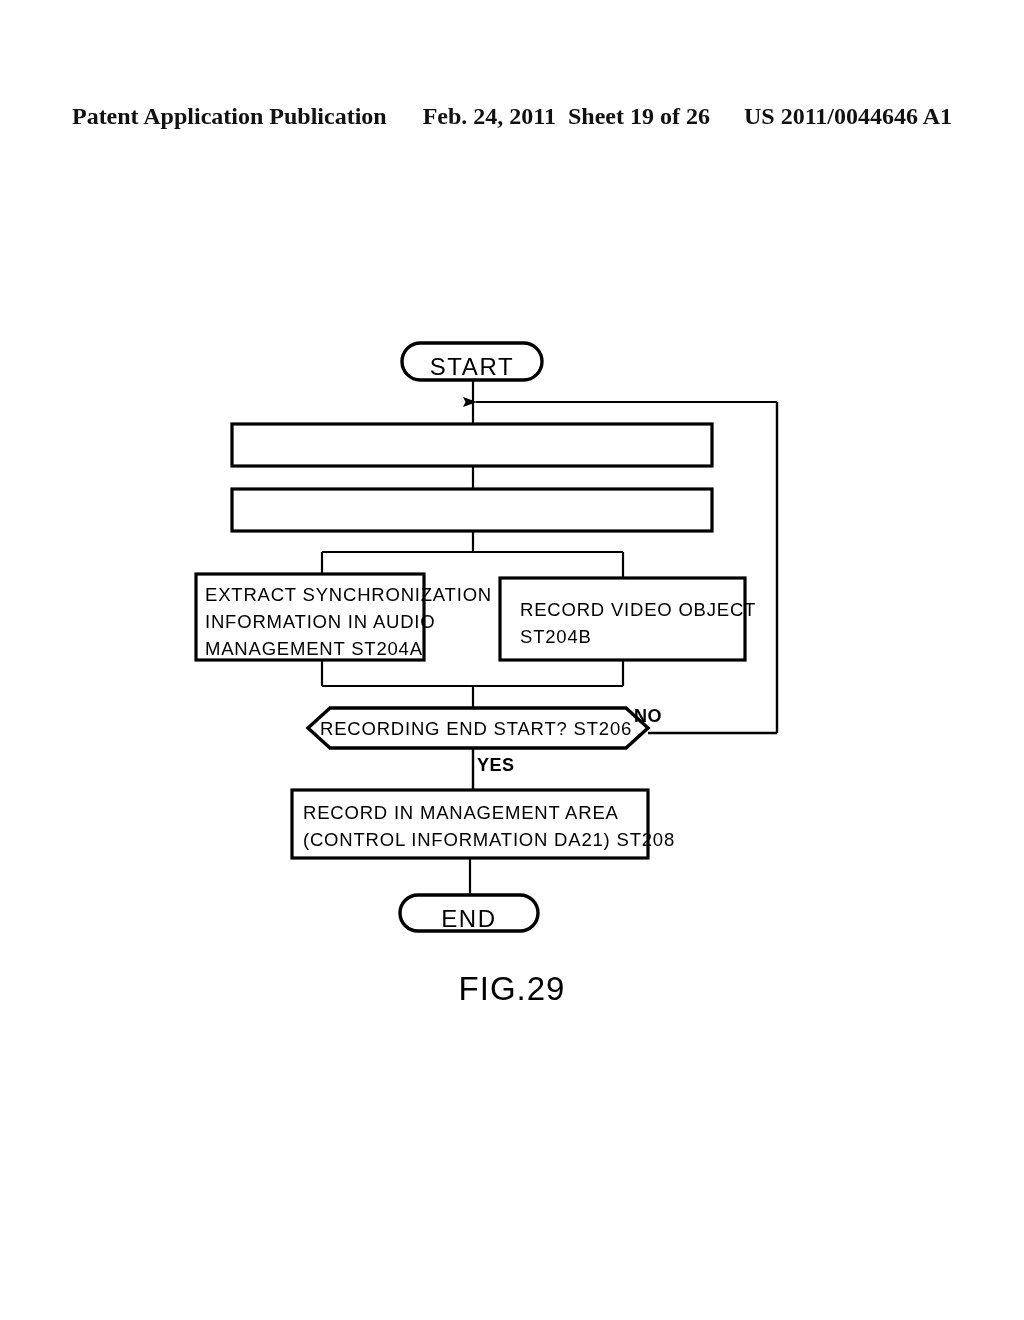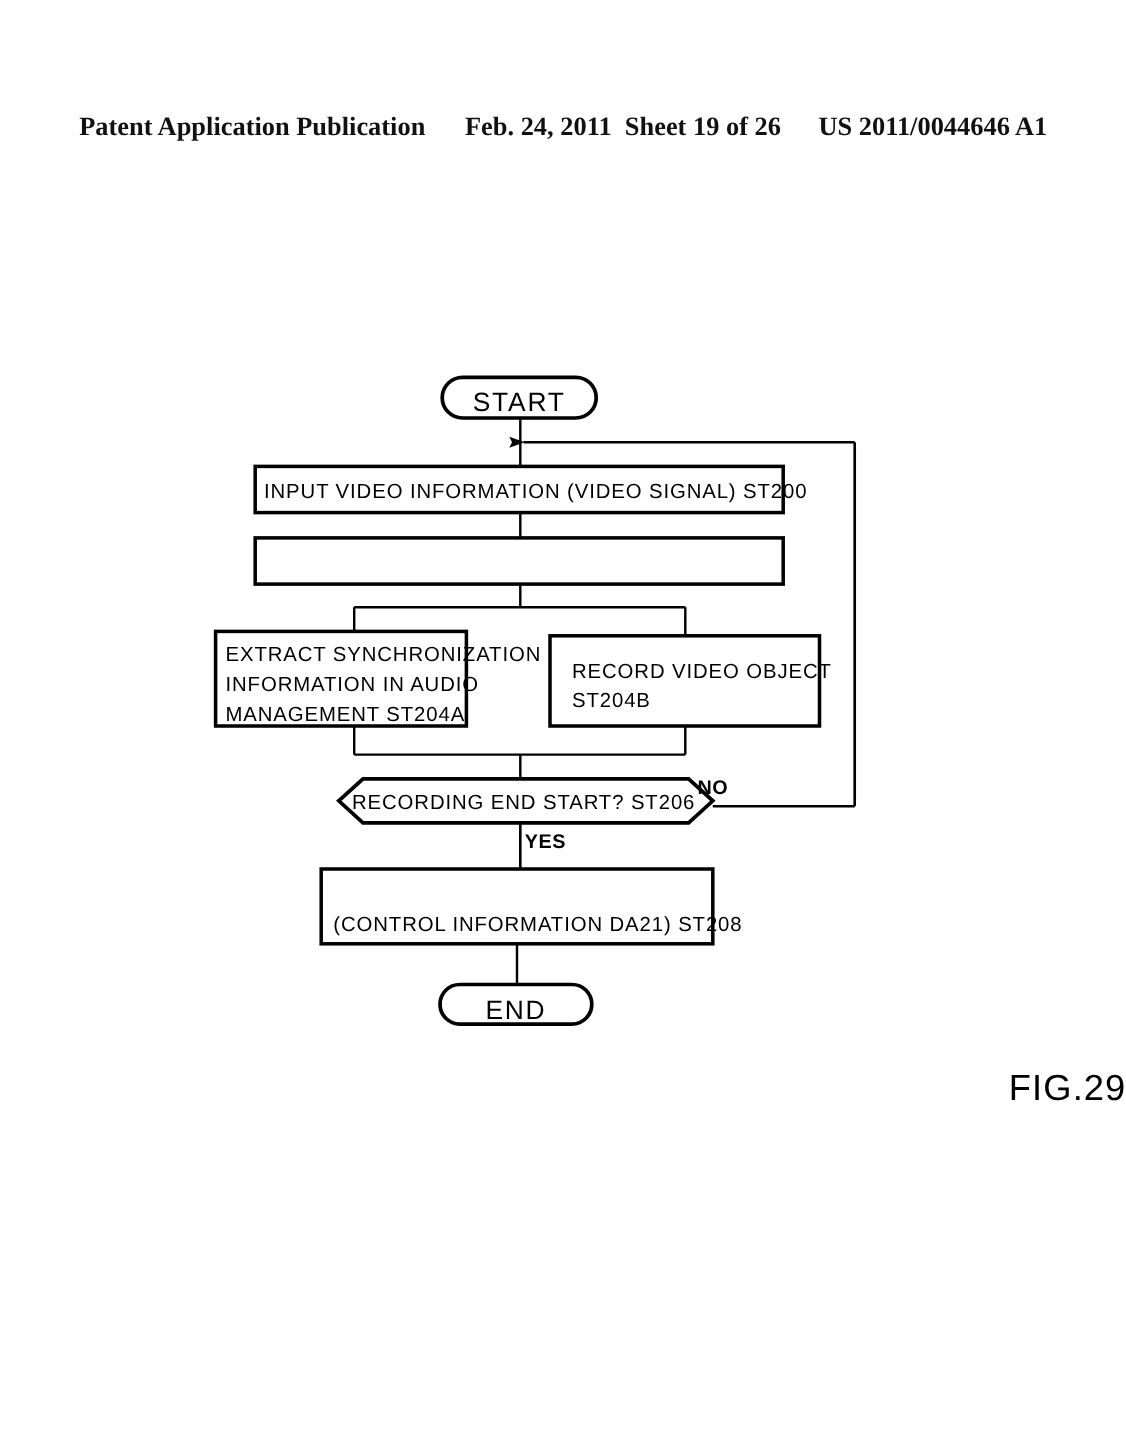--- a/index.html
+++ b/index.html
@@ -145,36 +145,36 @@
         <rect x="292" y="790" width="356" height="68" fill="#fff" stroke="#000" stroke-width="3.2"></rect>
 
         <line x1="470" y1="858" x2="470" y2="895" stroke-width="2.2"></line>
 
         <rect x="400" y="895" width="138" height="36" rx="18" ry="18" fill="#fff" stroke="#000" stroke-width="3.4"></rect>
       </g>
     </svg>
 
     <div class="nodetext term-label" style="left:402px; top:352px; width:140px;">START</div>
 
-    <div class="nodetext box-label center" style="left:240px; top:435px; width:464px;">INPUT VIDEO INFORMATION (VIDEO SIGNAL) ST200</div>
 
 
     <div class="nodetext box-label" style="left:205px; top:583px; width:222px;">EXTRACT SYNCHRONIZATION</div>
     <div class="nodetext box-label" style="left:205px; top:610px; width:222px;">INFORMATION IN AUDIO</div>
     <div class="nodetext box-label" style="left:205px; top:637px; width:222px;">MANAGEMENT ST204A</div>
 
     <div class="nodetext box-label" style="left:520px; top:598px; width:225px;">RECORD VIDEO OBJECT</div>
     <div class="nodetext box-label" style="left:520px; top:625px; width:225px;">ST204B</div>
 
     <div class="nodetext box-label center" style="left:320px; top:717px; width:306px;">RECORDING END START? ST206</div>
 
     <div class="nodetext branch-label" style="left:634px; top:705px;">NO</div>
 
     <div class="nodetext branch-label" style="left:477px; top:754px;">YES</div>
 
+    <div class="nodetext box-label" style="left:303px; top:801px; width:340px;">RECORD IN MANAGEMENT AREA</div>
     <div class="nodetext box-label" style="left:303px; top:828px; width:340px;">(CONTROL INFORMATION DA21) ST208</div>
 
     <div class="nodetext term-label" style="left:400px; top:904px; width:138px;">END</div>
 
-    <div class="fig-caption" style="left:0px; top:970px; width:1024px; text-align:right;">FIG.29</div>
+    <div class="fig-caption" style="left:0px; top:970px; width:1024px; text-align:center;">FIG.29</div>
 
   </div>
 </div>
 
 </body></html>

